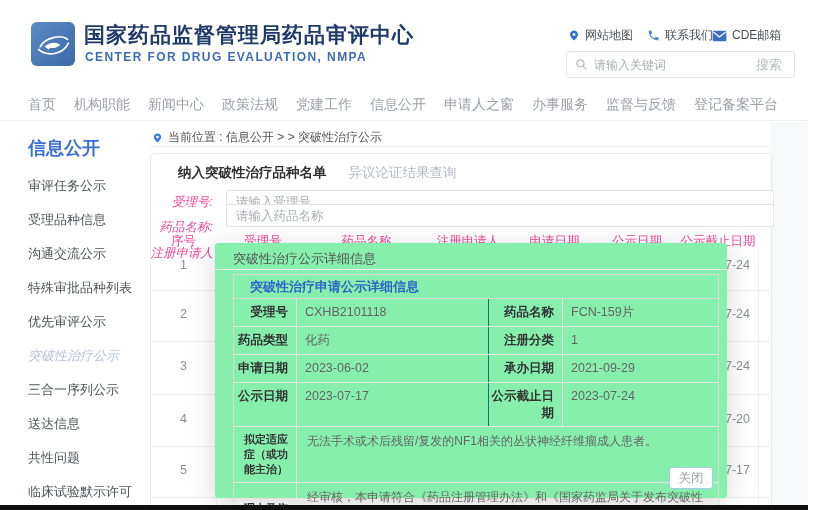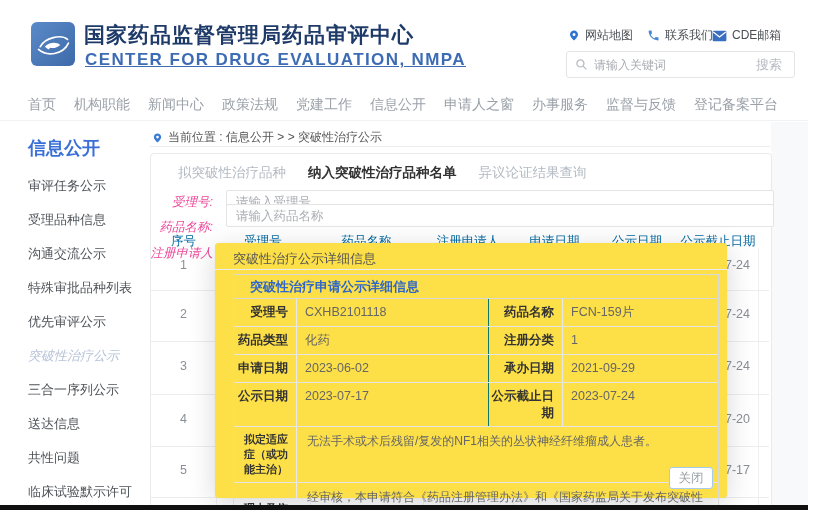--- a/index.html
+++ b/index.html
@@ -2,21 +2,21 @@
 <html><head>
 <meta charset="utf-8">
 <style>
   html,body{margin:0;padding:0;background:#fff;}
   .screen{position:relative;width:808px;height:510px;background:#fff;overflow:hidden;
           font-family:"Liberation Sans","DejaVu Sans",sans-serif;-webkit-font-smoothing:antialiased;}
   
   .logo{position:absolute;left:31px;top:22px;width:44px;height:44px;border-radius:6px;
         background:linear-gradient(135deg,#5b8ac8,#3d6aa8);display:flex;align-items:center;justify-content:center;}
   .org-title{position:absolute;left:84px;top:21px;font-size:21px;font-weight:bold;color:#1e3a68;letter-spacing:1px;white-space:nowrap;}
-  .org-sub{position:absolute;left:85px;top:50px;font-size:17px;font-weight:bold;color:#3d6cb5;letter-spacing:1.4px;white-space:nowrap;text-decoration:underline;}
+  .org-sub{position:absolute;left:85px;top:50px;font-size:12px;font-weight:bold;color:#3d6cb5;letter-spacing:1.4px;white-space:nowrap;}
   .quick-link{position:absolute;top:27px;display:flex;align-items:center;gap:5px;font-size:12px;color:#4a4f55;cursor:pointer;white-space:nowrap;}
   .ql-1{left:568px}.ql-2{left:647px}.ql-3{left:712px}
   .searchbar{position:absolute;left:566px;top:51px;width:227px;height:25px;border:1px solid #e4e4e4;border-radius:3px;
              background:#fff;display:flex;align-items:center;}
   .searchbar input{flex:1;border:none;outline:none;font-size:12px;color:#333;padding:0 6px;min-width:0;background:transparent;}
   .searchbar input::placeholder{color:#a9adb3;}
   .search-btn{padding:0 12px;font-size:13px;color:#b6bac0;cursor:pointer;background:none;border:none;}
   
   .nav{position:absolute;left:28px;top:96px;width:750px;display:flex;justify-content:space-between;
        font-size:14px;color:#9ba1a9;white-space:nowrap;}
@@ -35,28 +35,28 @@
   .card{position:absolute;left:150px;top:153px;width:620px;height:357px;border:1px solid #eaeaea;border-radius:4px;background:#fff;}
   .tabs{position:absolute;left:27px;top:10px;display:flex;gap:22px;font-size:13.5px;white-space:nowrap;}
   .tab{color:#b3bac3;cursor:pointer;}
   .tab.active{color:#333;font-weight:bold;}
   .filter-label{position:absolute;left:-8px;width:70px;text-align:right;font-size:12.5px;color:#ec4899;white-space:nowrap;font-style:italic;}
   .fl-1{top:40px}.fl-2{top:65px}.fl-3{top:91px;white-space:normal;}
   .f-input{position:absolute;left:75px;width:528px;height:21px;border:1px solid #e4e4e4;border-radius:2px;
            font-size:12.5px;color:#333;padding:0 9px;outline:none;background:#fff;}
   .f-input::placeholder{color:#a9adb3;}
   .fi-1{top:36px}.fi-2{top:50px}
-  .ghost-header{position:absolute;left:0;top:79px;width:608px;display:flex;font-size:12.5px;color:#0369a1;text-align:center;white-space:nowrap;}
+  .ghost-header{position:absolute;left:0;top:79px;width:608px;display:flex;font-size:12.5px;color:#ec4899;text-align:center;white-space:nowrap;}
   .gh-c0{width:65px}.gh-c1{width:94px}.gh-c2{width:113px}.gh-c3{width:90px}.gh-c4{width:83px}.gh-c5{width:82px}.gh-c6{width:80px}
   .row-line{position:absolute;left:0;height:1px;width:618px;background:#ededee;}
   .col-line{position:absolute;top:94px;bottom:0;width:1px;background:#f0f0f2;}
   .row-no{position:absolute;left:0;width:65px;text-align:center;font-size:12.5px;color:#8a8f96;cursor:pointer;}
   .row-date{position:absolute;left:527px;width:80px;text-align:center;font-size:12.5px;color:#8a8f96;white-space:nowrap;cursor:pointer;}
   
-  .modal{position:absolute;left:215px;top:243px;width:512px;height:255px;background:#fde047;border-radius:4px;
+  .modal{position:absolute;left:215px;top:243px;width:512px;height:255px;background:#86efac;border-radius:4px;
          box-shadow:0 6px 28px rgba(0,0,0,.16),0 0 1px rgba(0,0,0,.12);}
   .modal-title{position:absolute;left:18px;top:7px;font-size:13px;color:#555;}
   .modal-hr{position:absolute;left:0;top:26px;width:512px;height:1px;background:#ececec;}
   .detail{position:absolute;left:18px;top:31px;width:484px;border:1px solid #d9d9d9;border-bottom:none;font-size:12.5px;}
   .d-section{height:23px;line-height:23px;padding-left:16px;color:#2f66c8;font-weight:bold;font-size:13px;border-bottom:1px solid #d9d9d9;}
   .d-row{display:grid;grid-template-columns:63px 192px 74px 155px;border-bottom:1px solid #e4e4e4;}
   .d-row-full{display:grid;grid-template-columns:63px 421px;border-bottom:1px solid #e4e4e4;}
   .d-label{color:#333;font-weight:bold;text-align:right;padding:5px 8px 5px 2px;border-right:1px solid #e8e8e8;line-height:1.35;}
   .d-label.small{font-size:11px;display:flex;align-items:center;justify-content:flex-end;}
   .d-value{color:#666;padding:5px 8px;line-height:1.35;}
@@ -160,21 +160,20 @@
           <path d="M12 2C7.6 2 4 5.6 4 10c0 5.4 8 12 8 12s8-6.6 8-12c0-4.4-3.6-8-8-8zm0 11a3 3 0 1 1 0-6 3 3 0 0 1 0 6z"></path>
         </svg>
     </span>
     <span>当前位置 : 信息公开 &gt; &gt; 突破性治疗公示</span>
   </div>
   <div class="bc-line"></div>
   <div class="gutter"></div>
 
   <div class="card">
     <div class="tabs">
-      <span class="tab">拟突破性治疗品种</span>
       <span class="tab active">纳入突破性治疗品种名单</span>
       <span class="tab">异议论证结果查询</span>
     </div>
 
     <div class="filter-label fl-1">受理号:</div>
     <input class="f-input fi-1" type="text" placeholder="请输入受理号" style="">
     <div class="filter-label fl-2">药品名称:</div>
     <input class="f-input fi-2" type="text" placeholder="请输入药品名称" style="">
     <div class="filter-label fl-3">注册申请人</div>
 

